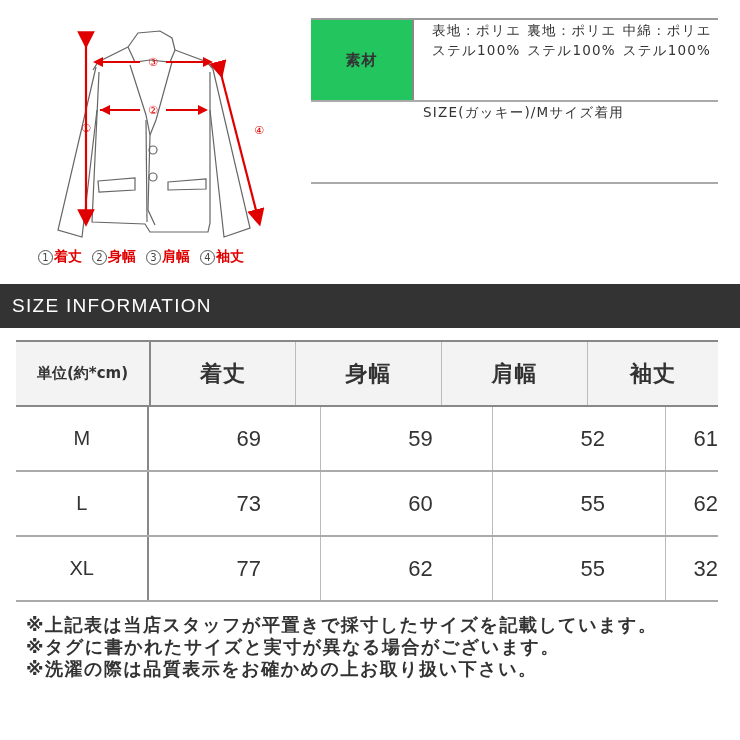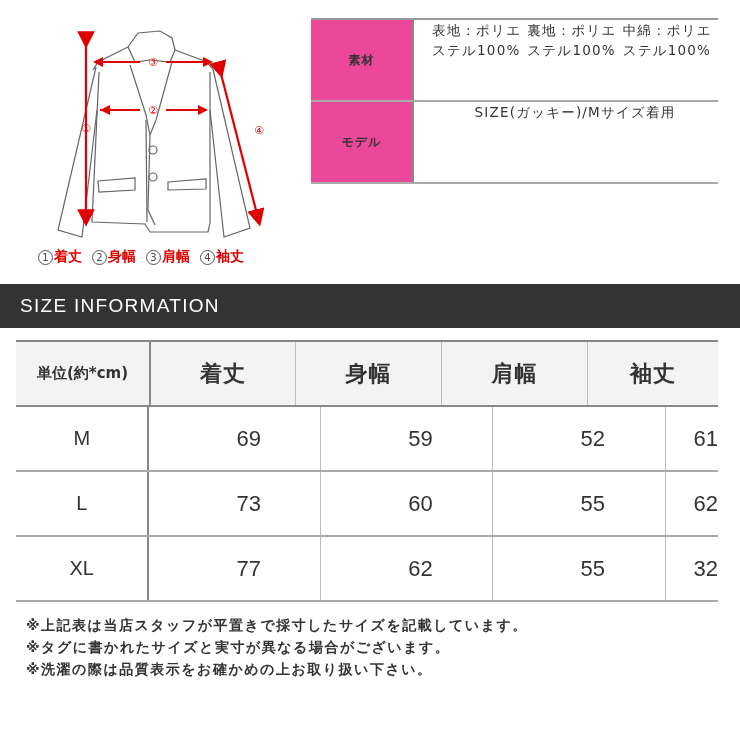--- a/index.html
+++ b/index.html
@@ -25,37 +25,37 @@
   
   .spec {
     position: absolute; left: 311px; top: 18px; width: 407px;
     border-top: 2px solid #999; border-collapse: collapse;
   }
   .spec-row { display: flex; border-bottom: 2px solid #aaa; }
   .spec-row:nth-child(1) { height: 80px; }
   .spec-row:nth-child(2) { height: 80px; }
   .spec-row:nth-child(3) { height: 81px; }
   .spec-label {
-    width: 101px; background: #ec4899; border-right: 2px solid #888;
+    width: 101px; background: #22c55e; border-right: 2px solid #888;
     display: flex; align-items: center; justify-content: center;
-    font-size: 12px; font-weight: bold; letter-spacing: 1px; color: #333;
+    font-size: 15px; font-weight: bold; letter-spacing: 1px; color: #333;
   }
   .spec-value {
     flex: 1; display: flex; flex-direction: row; justify-content: center;
     padding-left: 18px; font-size: 13.5px; letter-spacing: 1.2px; color: #333; line-height: 20px;
   }
 
   
   .section-bar {
     position: absolute; left: 0; top: 284px; width: 740px; height: 44px;
     background: #333333; display: flex; align-items: center;
   }
   .section-title {
     color: #ffffff; font-family: "Liberation Sans", sans-serif; font-size: 19px;
-    letter-spacing: 1.3px; padding-left: 20px;
+    letter-spacing: 1.3px; padding-left: 12px;
   }
 
   
   .size-table {
     position: absolute; left: 16px; top: 340px; width: 702px;
     border-top: 2px solid #888;
   }
   .size-row { display: flex; border-bottom: 2px solid #aaa; }
   .size-row.header { height: 63px; background: #f3f3f3; border-bottom: 2px solid #888; }
   .size-row.body { height: 63px; }
@@ -69,21 +69,21 @@
   .c2 { width: 145px; }
   .c3 { width: 145px; }
   .c4 { flex: 1; }
   .head-unit { font-size: 15px; font-weight: bold; color: #333; font-family: "DejaVu Sans", sans-serif; }
   .head-col { font-size: 22px; font-weight: bold; color: #333; font-family: "DejaVu Sans", sans-serif; letter-spacing: 1px; }
   .size-label { font-size: 20px; color: #333; }
   .size-val { font-size: 22px; color: #333; padding-left: 28px; }
 
   
   .notes {
-    position: absolute; left: 26px; top: 614px; font-size: 14px; line-height: 22px;
+    position: absolute; left: 26px; top: 614px; font-size: 18px; line-height: 22px;
     letter-spacing: 1.5px; color: #333; font-weight: bold;
   }
 </style>
 </head>
 <body>
 
 <div class="diagram">
   <svg width="300" height="245" viewBox="0 0 300 245">
     <defs>
       <marker id="ah" markerWidth="8" markerHeight="8" refX="4" refY="4" orient="auto">
@@ -160,21 +160,20 @@
 <div class="spec">
   <div class="spec-row">
     <div class="spec-label">素材</div>
     <div class="spec-value">
       <span>表地：ポリエステル100%</span>
       <span>裏地：ポリエステル100%</span>
       <span>中綿：ポリエステル100%</span>
     </div>
   </div>
   <div class="spec-row">
-    <div class="spec-label">モデル</div>
     <div class="spec-value">
       <span>SIZE(ガッキー)/Mサイズ着用</span>
     </div>
   </div>
 </div>
 
 <div class="section-bar">
   <span class="section-title">SIZE INFORMATION</span>
 </div>
 

